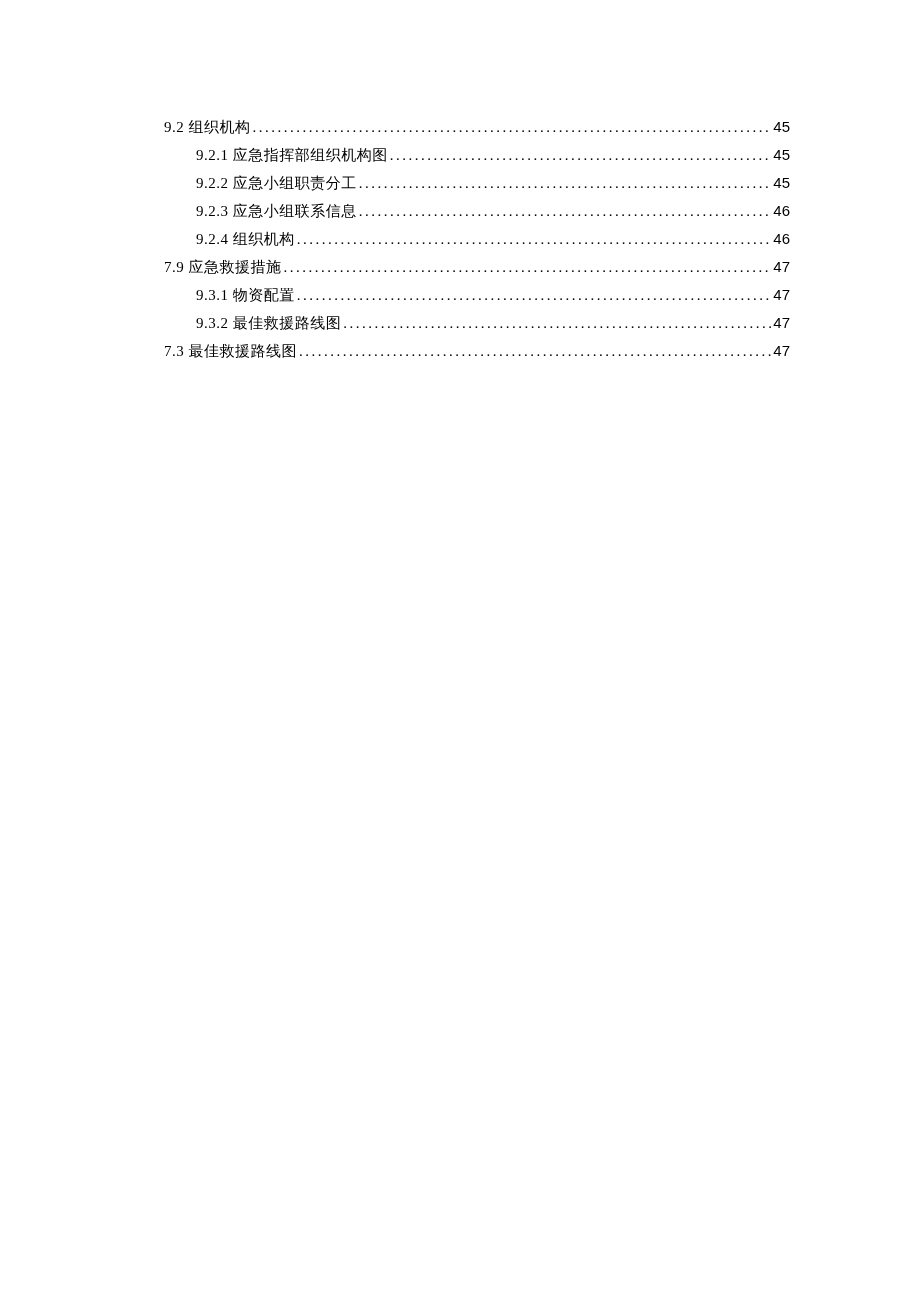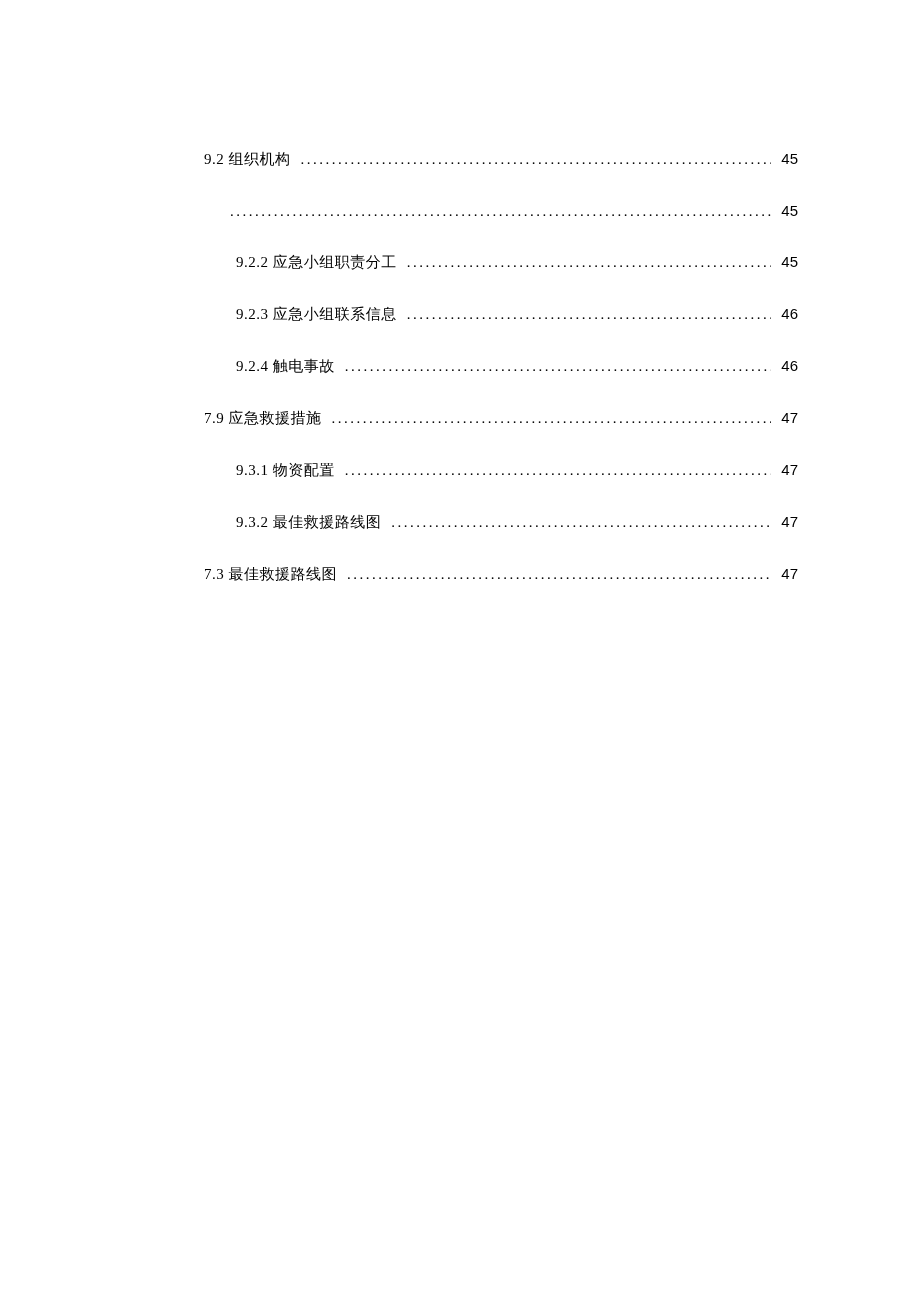--- a/index.html
+++ b/index.html
@@ -1,15 +1,15 @@
 <!DOCTYPE html>
 <html><head>
   <meta charset="utf-8">
   <style>
-    * { margin: 8px; padding: 0; box-sizing: border-box; }
+    * { margin: 0; padding: 0; box-sizing: border-box; }
     html, body { width: 920px; height: 1301px; background: #fff; }
     body {
       font-family: "SimSun", "宋体", serif;
       color: #000;
       padding: 113px 130px 0 164px;
       font-size: 15px;
     }
     .toc { width: 100%; }
     .toc-row {
       display: flex;
@@ -36,35 +36,36 @@
 </head>
 <body>
 
 <div class="toc">
   <div class="toc-row level-1">
     <span class="toc-title">9.2 组织机构</span>
     <span class="toc-dots"></span>
     <span class="toc-page">45</span>
   </div>
   <div class="toc-row level-2">
+    <span class="toc-title">9.2.1 应急指挥部组织机构图</span>
     <span class="toc-dots"></span>
     <span class="toc-page">45</span>
   </div>
   <div class="toc-row level-2">
     <span class="toc-title">9.2.2 应急小组职责分工</span>
     <span class="toc-dots"></span>
     <span class="toc-page">45</span>
   </div>
   <div class="toc-row level-2">
     <span class="toc-title">9.2.3 应急小组联系信息</span>
     <span class="toc-dots"></span>
     <span class="toc-page">46</span>
   </div>
   <div class="toc-row level-2">
-    <span class="toc-title">9.2.4 触电事故</span>
+    <span class="toc-title">9.2.4 组织机构</span>
     <span class="toc-dots"></span>
     <span class="toc-page">46</span>
   </div>
   <div class="toc-row level-1">
     <span class="toc-title">7.9 应急救援措施</span>
     <span class="toc-dots"></span>
     <span class="toc-page">47</span>
   </div>
   <div class="toc-row level-2">
     <span class="toc-title">9.3.1 物资配置</span>

